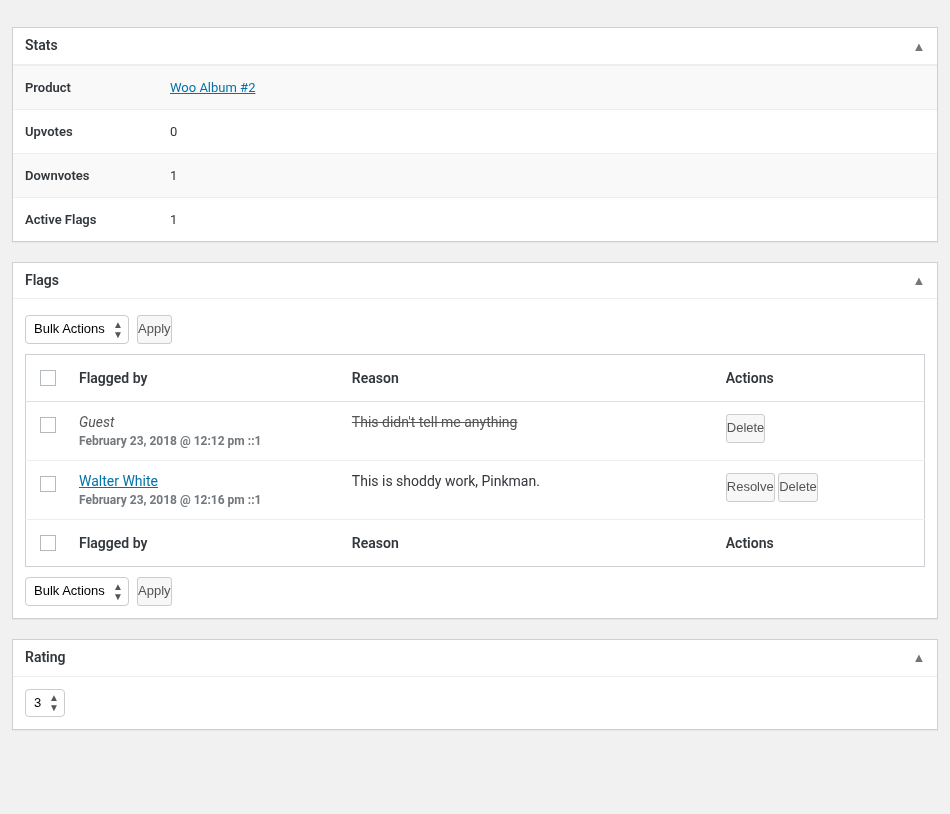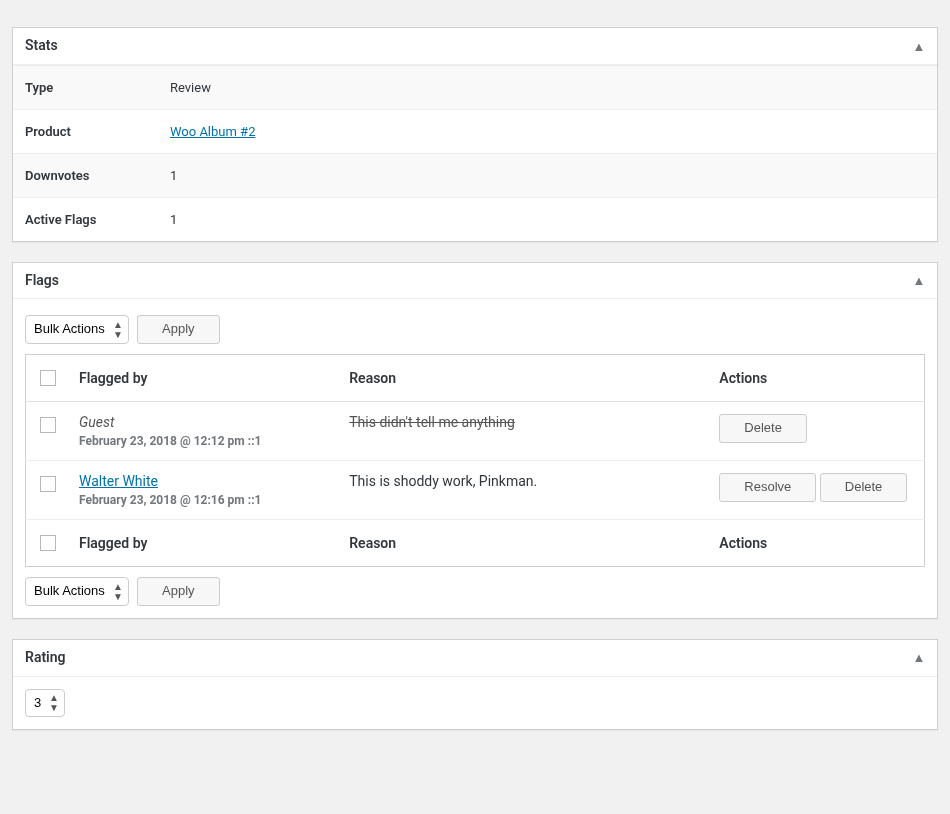--- a/index.html
+++ b/index.html
@@ -97,21 +97,21 @@
     transform: translateY(-50%);
     pointer-events: none;
     font-size: 10px;
     line-height: 1;
     color: #555;
   }
   .button {
     background: #f7f7f7;
     border: 1px solid #ccc;
     border-radius: 3px;
-    padding: 5px 24px;
+    padding: 5px 0;
     font-size: 13px;
     color: #555;
     cursor: pointer;
     line-height: 1.3;
   }
   
   table.wp-list-table {
     width: 100%;
     border-collapse: collapse;
     border: 1px solid #ccd0d4;
@@ -167,29 +167,29 @@
 
 <div class="wrap">
 
   <div class="postbox">
     <h2>Stats</h2>
     <div class="handlediv">
       <span>▲</span>
     </div>
     <table class="form-table">
       <tbody>
-          <tr>
-        <th>Type</th>
-        <td>Review</td>
-      </tr>
       <tr>
         <th>Product</th>
         <td>
           <a href="#" class="wp-link">Woo Album #2</a>
         </td>
+      </tr>
+      <tr>
+        <th>Upvotes</th>
+        <td>0</td>
       </tr>
       <tr>
         <th>Downvotes</th>
         <td>1</td>
       </tr>
       <tr>
         <th>Active Flags</th>
         <td>1</td>
       </tr>
     </tbody>

